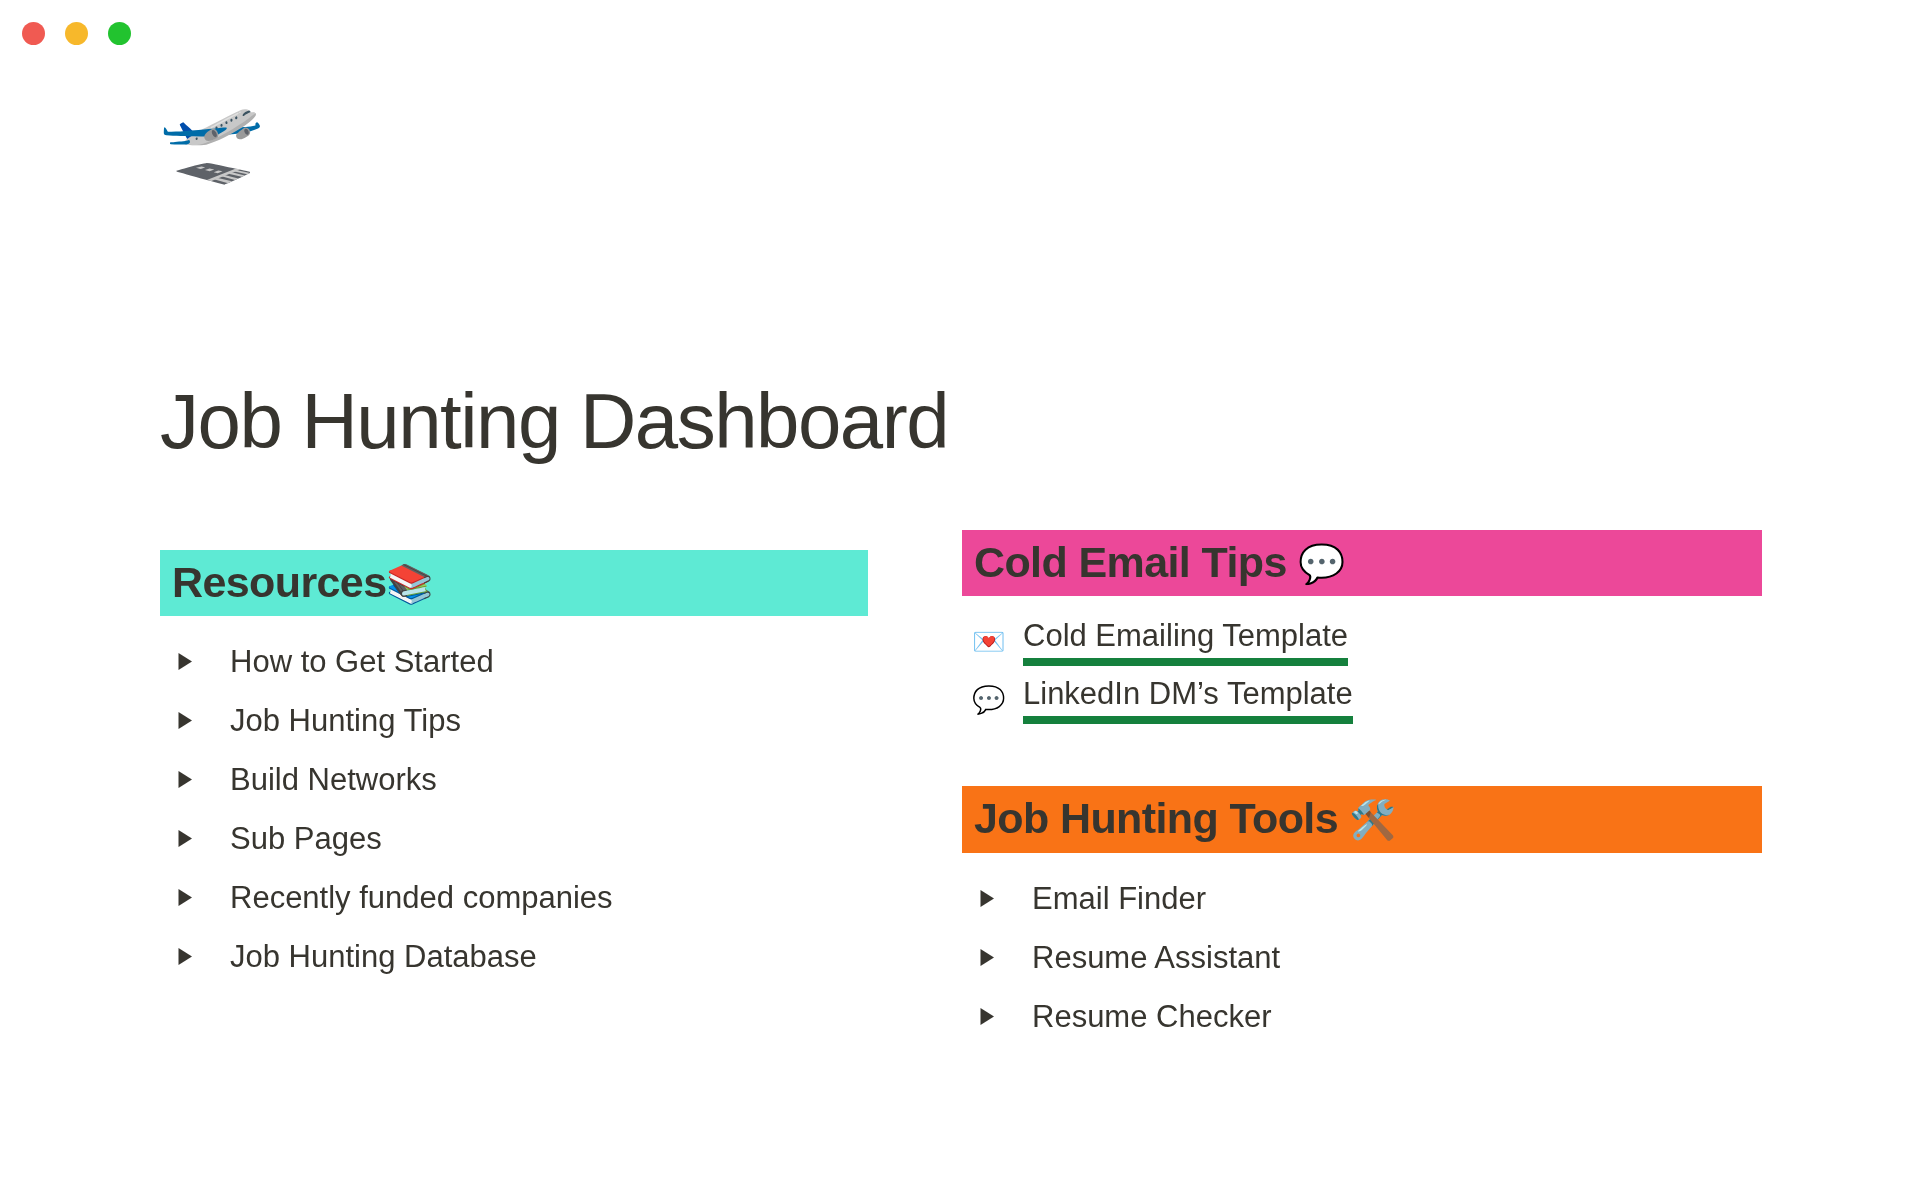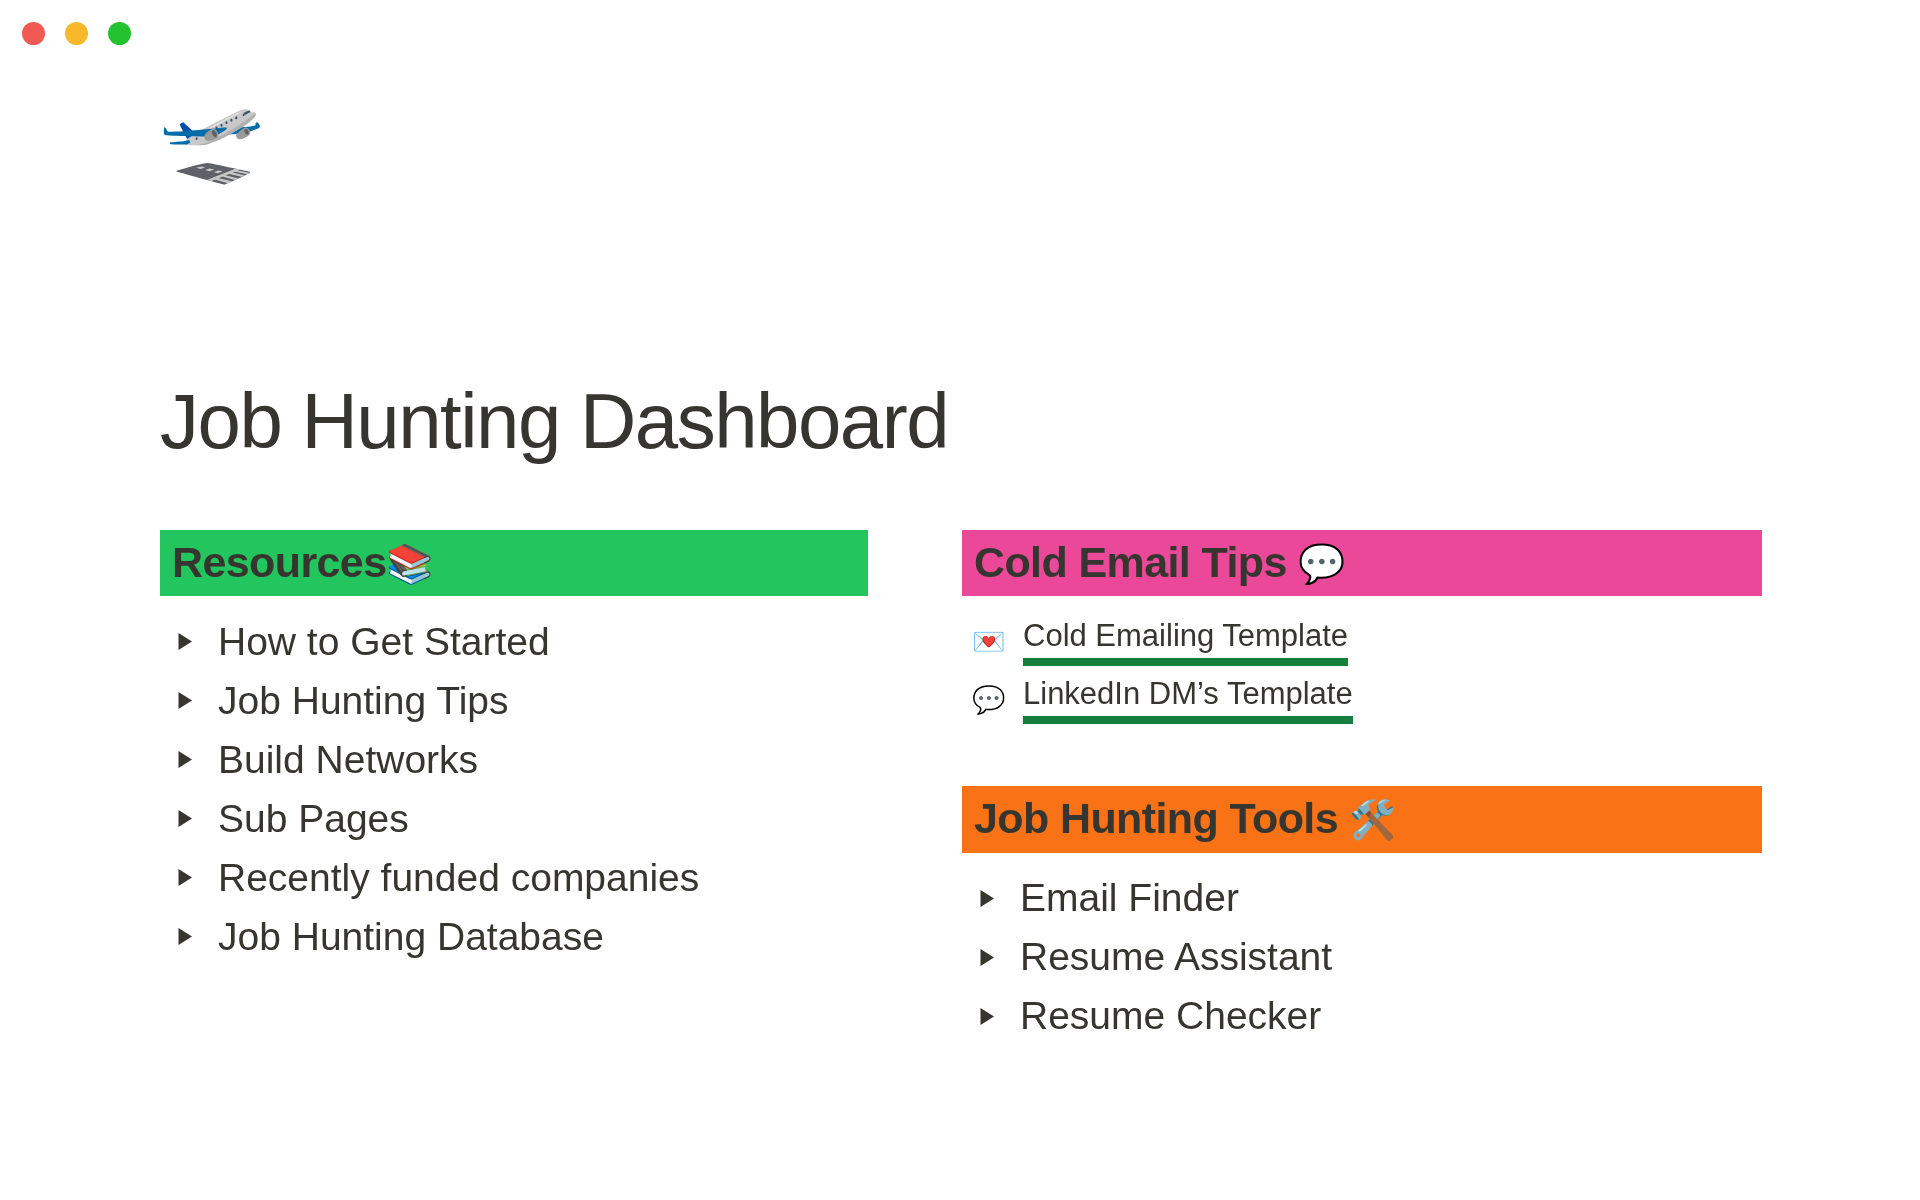--- a/index.html
+++ b/index.html
@@ -124,22 +124,22 @@
     color: #37352F;
     font-size: 21px;
     line-height: 1;
     display: flex;
     align-items: center;
     justify-content: center;
     user-select: none;
   }
   .toggle-arrow svg { display: block; }
   .toggle-label {
-    margin-left: 20px;
-    font-size: 39px;
+    margin-left: 32px;
+    font-size: 31px;
     line-height: 1.2;
     color: #37352F;
     white-space: nowrap;
   }
 
   
   .link-row {
     display: flex;
     align-items: center;
     height: 58px;
@@ -178,21 +178,21 @@
 
 <div class="page">
 
   <div class="page-icon">🛫</div>
 
   <h1 class="page-title">Job Hunting Dashboard</h1>
 
   <div class="columns">
     <div class="col col-left" id="col-left">
         <div class="section">
-          <div class="section-heading" style="background: #22c55e;"><span>Resources</span><span class="emoji">📚</span></div>
+          <div class="section-heading" style="background: #5eead4; margin-top: 20px;"><span>Resources</span><span class="emoji">📚</span></div>
           <div class="section-body">
             <div class="toggle-row">
               <span class="toggle-arrow">
                 <svg width="17" height="19" viewBox="0 0 17 19" aria-hidden="true">
                   <path d="M1.5 1 L15 9.5 L1.5 18 Z" fill="#37352F"></path>
                 </svg>
               </span>
               <span class="toggle-label">How to Get Started</span>
             </div>
             <div class="toggle-row">

